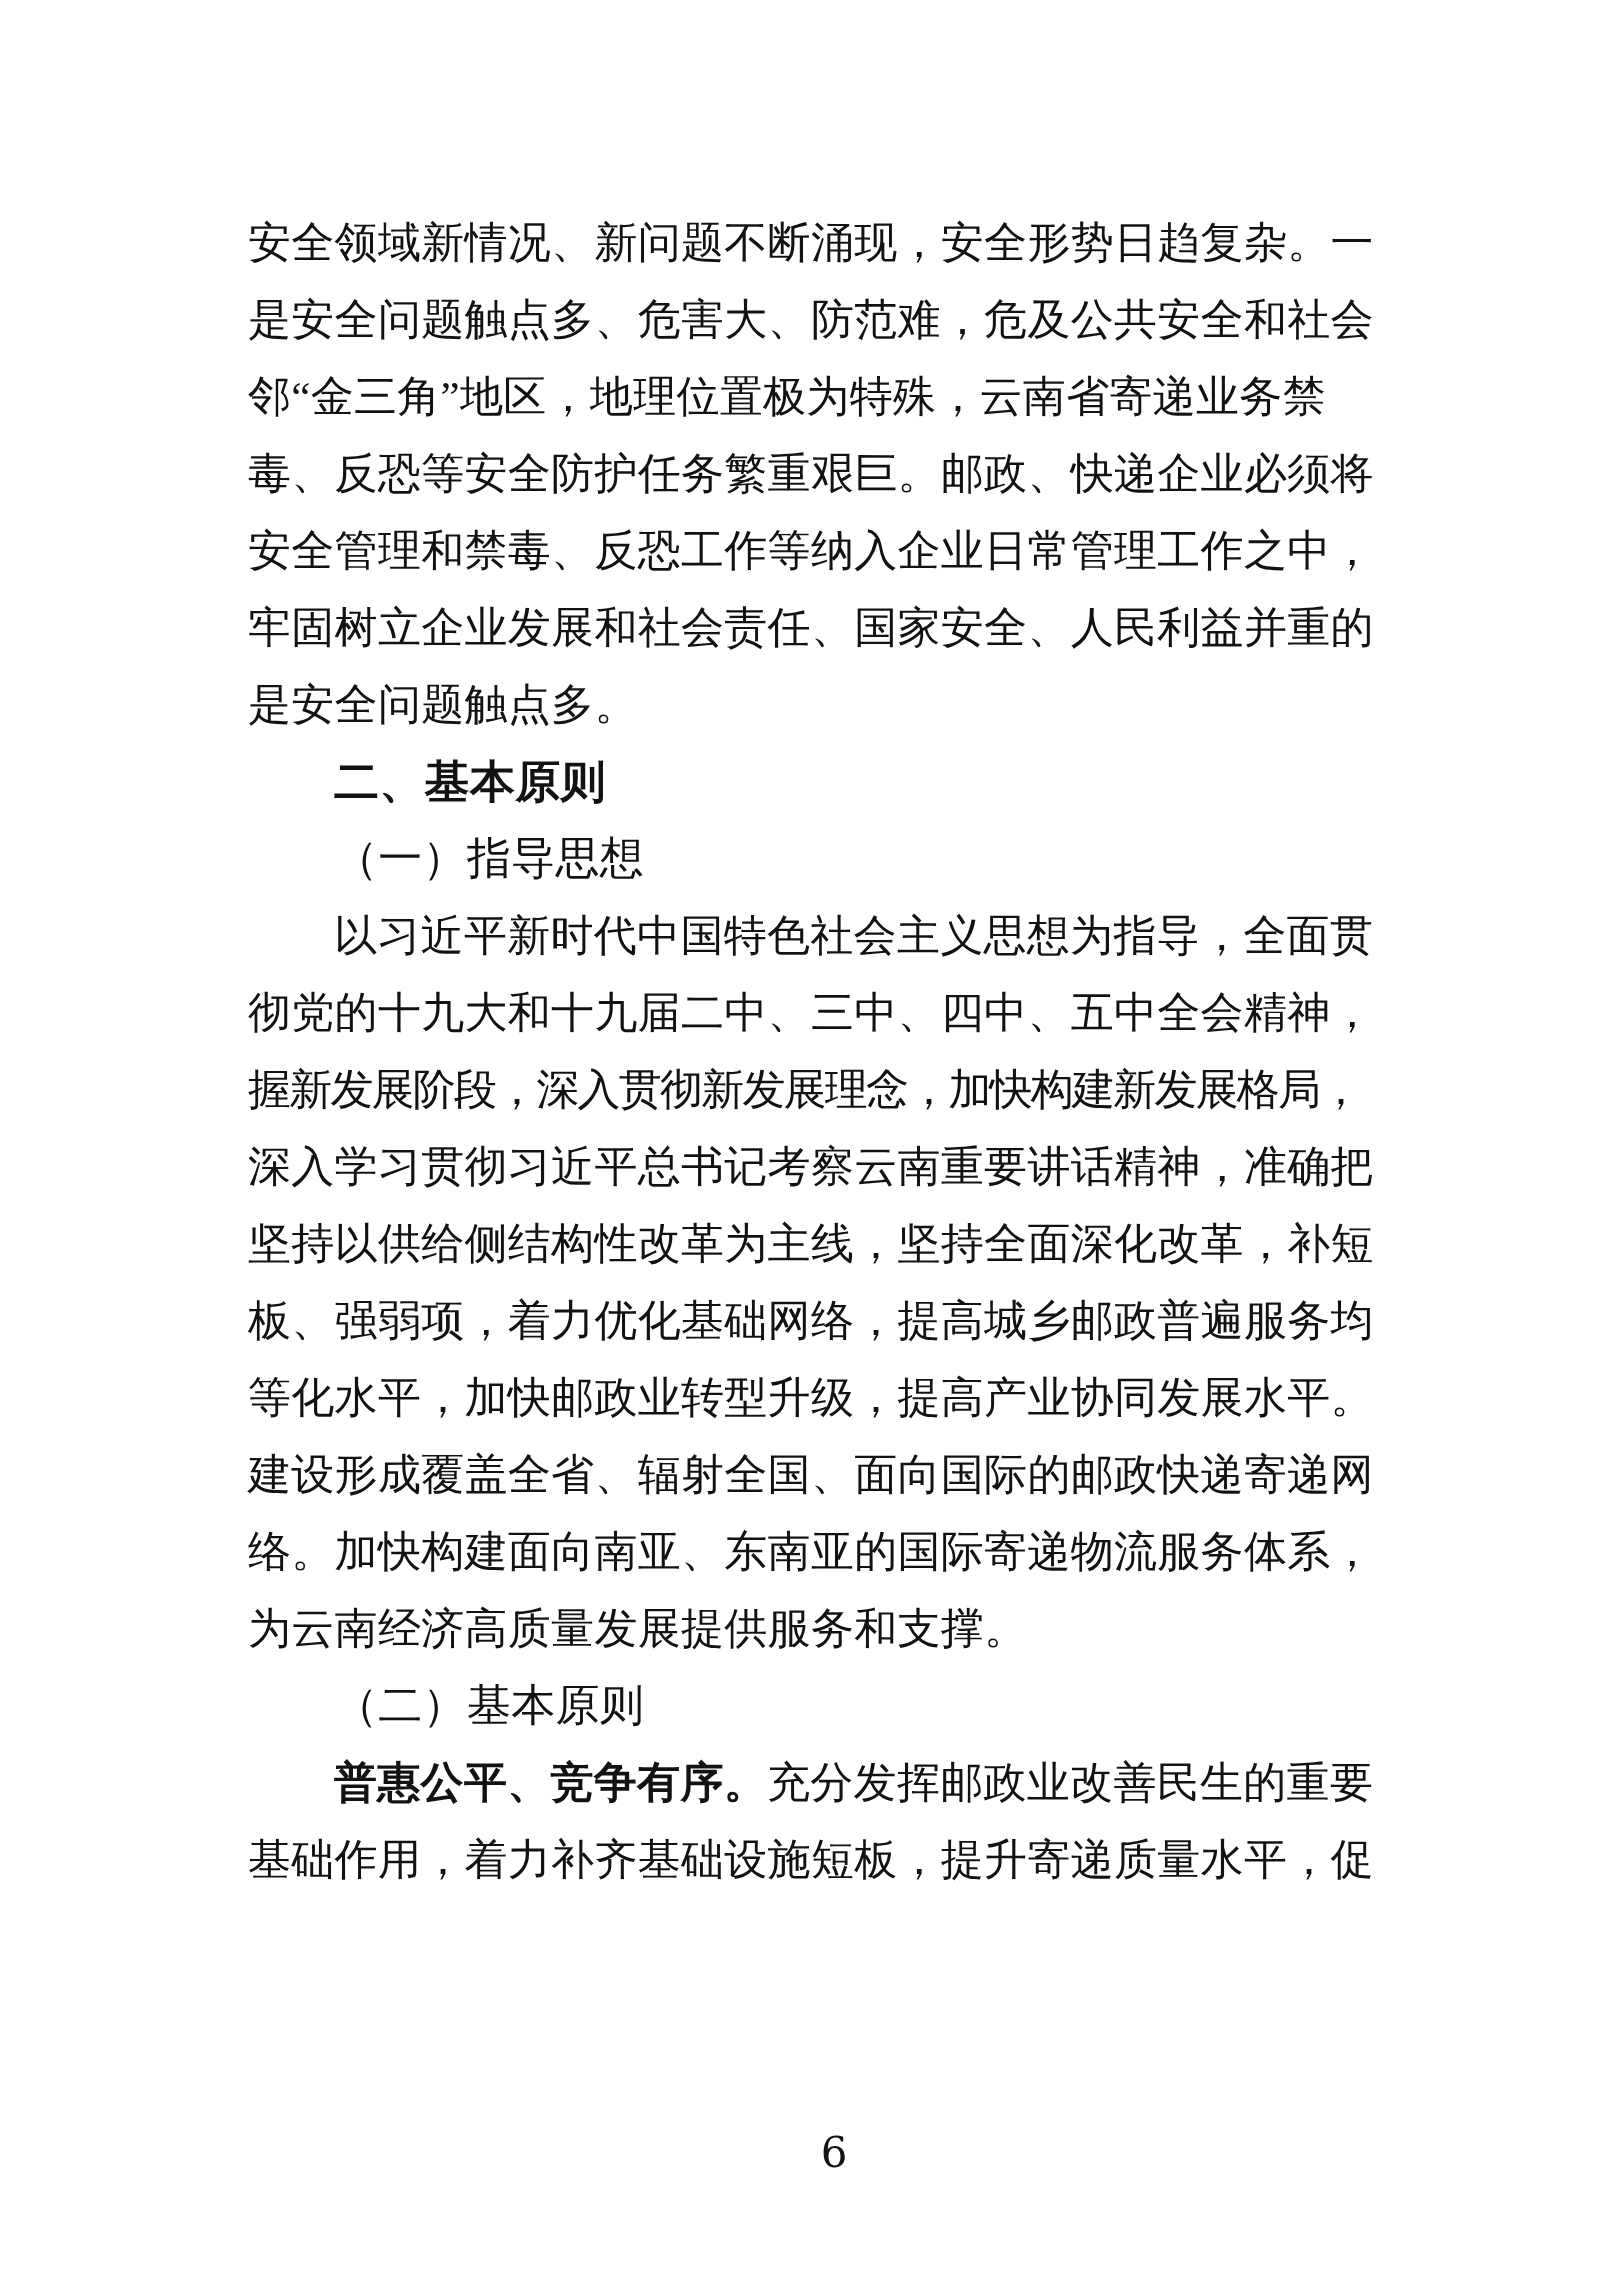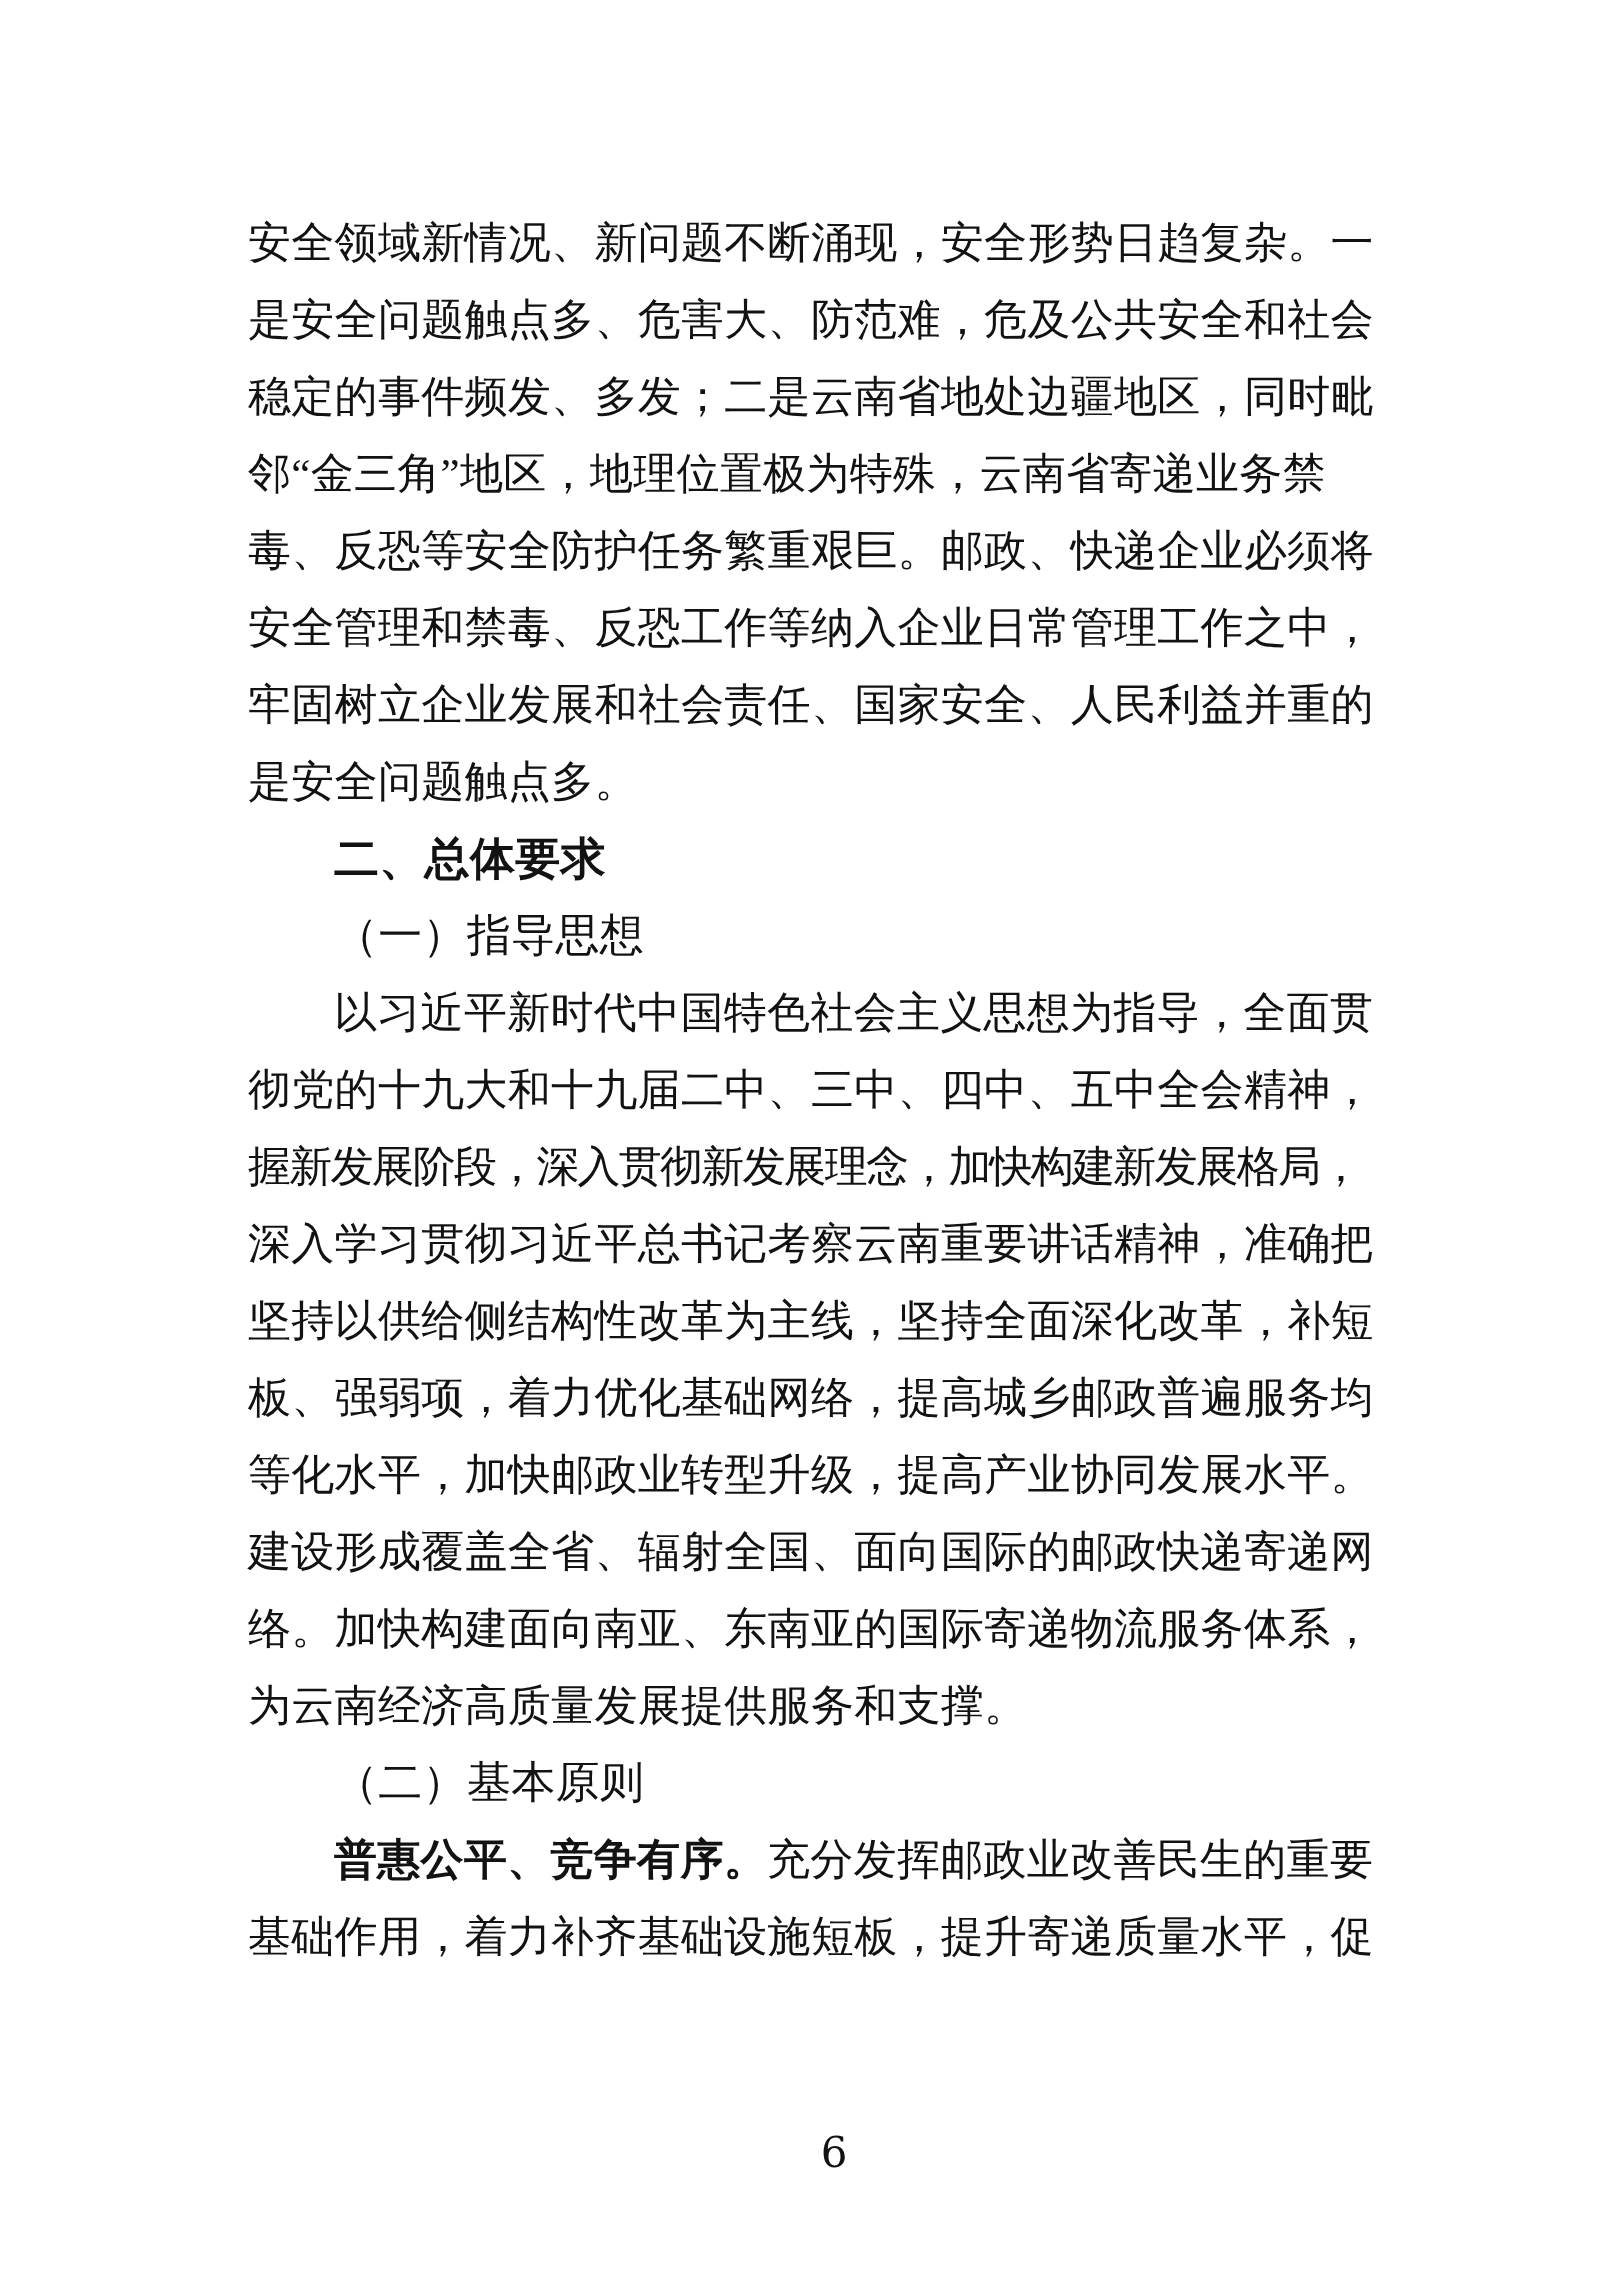--- a/index.html
+++ b/index.html
@@ -56,28 +56,27 @@
   }
 </style>
 </head>
 <body>
 
 <div class="page">
   <div class="text-block">
 
     <div class="line">安全领域新情况、新问题不断涌现，安全形势日趋复杂。一</div>
     <div class="line">是安全问题触点多、危害大、防范难，危及公共安全和社会</div>
-    <div class="line">稳定的事件频发、多发；二是云南省地处边疆地区，同时毗</div>
     <div class="line">邻“金三角”地区，地理位置极为特殊，云南省寄递业务禁</div>
     <div class="line">毒、反恐等安全防护任务繁重艰巨。邮政、快递企业必须将</div>
     <div class="line">安全管理和禁毒、反恐工作等纳入企业日常管理工作之中，</div>
     <div class="line">牢固树立企业发展和社会责任、国家安全、人民利益并重的</div>
     <div class="line">是安全问题触点多。</div>
 
-    <div class="line h1 indent">二、总体要求</div>
+    <div class="line h1 indent">二、基本原则</div>
     <div class="line h2 indent">（一）指导思想</div>
 
     <div class="line indent">以习近平新时代中国特色社会主义思想为指导，全面贯</div>
     <div class="line">彻党的十九大和十九届二中、三中、四中、五中全会精神，</div>
     <div class="line tight">握新发展阶段，深入贯彻新发展理念，加快构建新发展格局，</div>
     <div class="line">深入学习贯彻习近平总书记考察云南重要讲话精神，准确把</div>
     <div class="line">坚持以供给侧结构性改革为主线，坚持全面深化改革，补短</div>
     <div class="line">板、强弱项，着力优化基础网络，提高城乡邮政普遍服务均</div>
     <div class="line">等化水平，加快邮政业转型升级，提高产业协同发展水平。</div>
     <div class="line">建设形成覆盖全省、辐射全国、面向国际的邮政快递寄递网</div>

